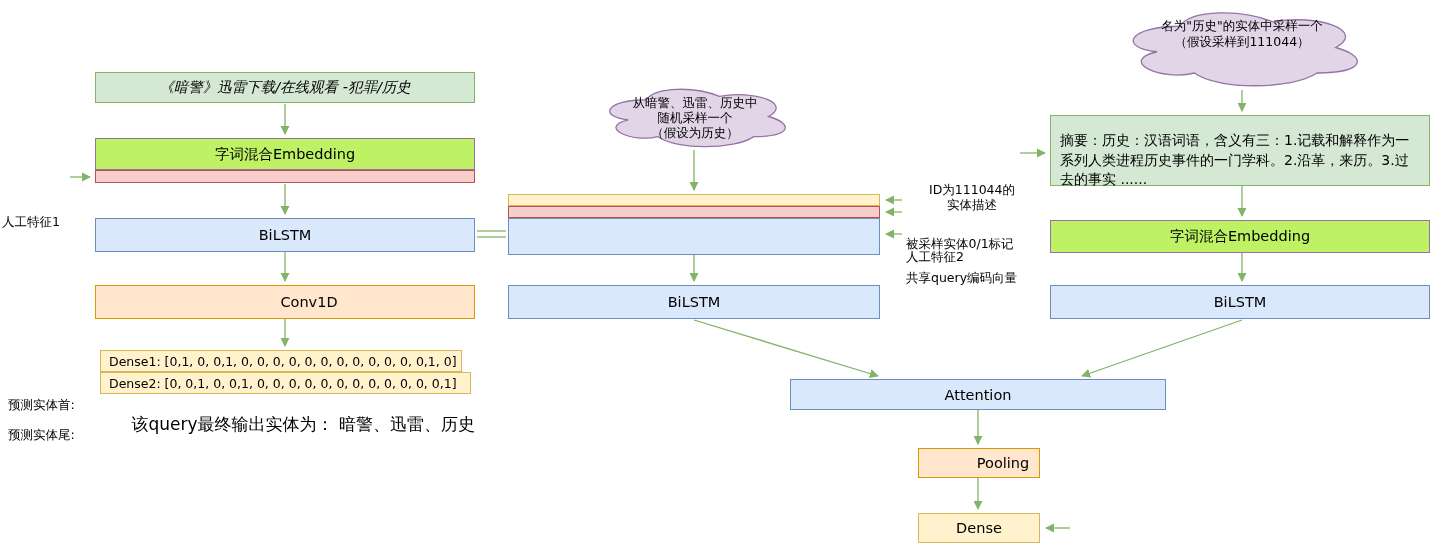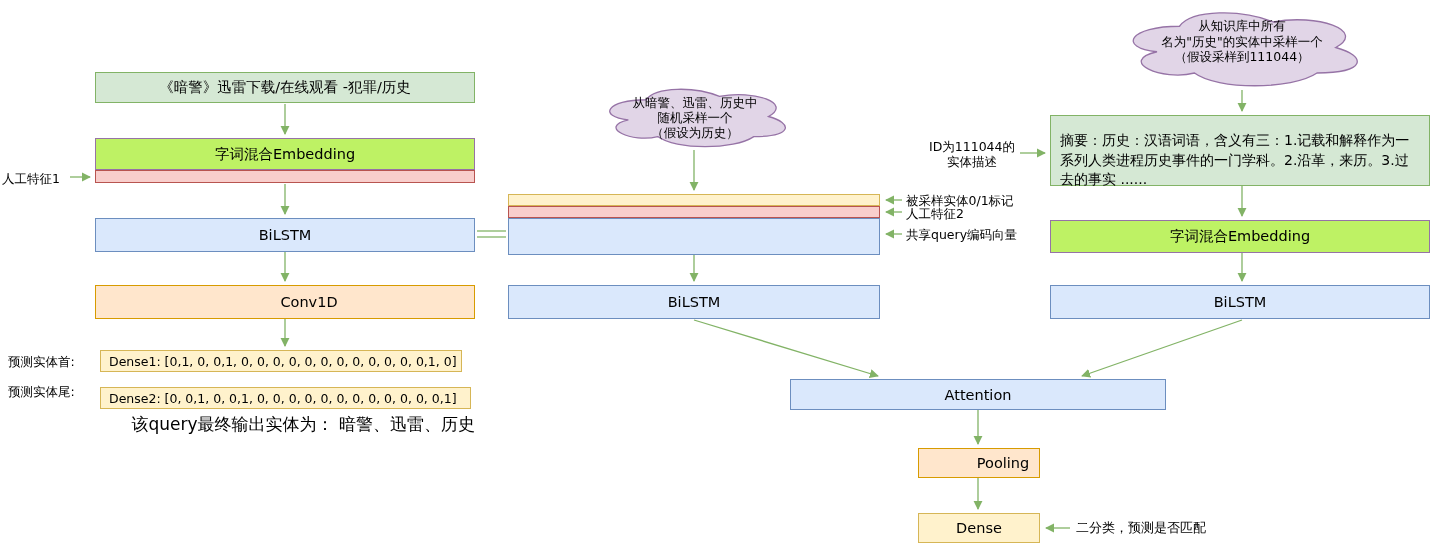--- a/index.html
+++ b/index.html
@@ -12,21 +12,21 @@
   .green  { background:#d5e8d4; border-color:#82b366; }
   .purple { background:#bef264; border-color:#9673a6;text-align:right; }
   .blue   { background:#dae8fc; border-color:#6c8ebf; }
   .orange { background:#ffe6cc; border-color:#d79b00;padding-left:48px; }
   .yellow { background:#fff2cc; border-color:#d6b656; }
   .pink   { background:#f8cecc; border-color:#b85450; }
 
   .densebox { justify-content:flex-start; padding-left:8px; font-size:12.5px; text-align:left; }
   .summary  { display:block; text-align:left; padding:15px 9px; font-size:14px; line-height:19.5px; }
 
-  .label { position:absolute; font-size:12.5px; color:#000; line-height:15px; }
+  .label { position:absolute; font-size:12.5px; color:#000; line-height:15px;margin-top:43px; }
   .pre   { white-space:pre-line; text-align:center; }
   .red   { color:#000000; }
 
   .cloud-svg  { position:absolute; overflow:visible; }
   .cloud-text { position:absolute; text-align:center; font-size:12.5px; line-height:15px; }
 
   #arrow-layer { position:absolute; left:0; top:0; width:1434px; height:557px; pointer-events:none; }
   #arrow-layer line { stroke:#82b366; stroke-width:1.3; }
 
   .output-line { position:absolute; left:95px; top:413px; width:380px; text-align:right;
@@ -59,21 +59,21 @@
     <line x1="1020" y1="153" x2="1045" y2="153" marker-end="url(#arr)"></line>
     <line x1="1242" y1="186" x2="1242" y2="216" marker-end="url(#arr)"></line>
     <line x1="1242" y1="253" x2="1242" y2="281" marker-end="url(#arr)"></line>
     <line x1="694" y1="320" x2="878" y2="376" marker-end="url(#arr)"></line>
     <line x1="1242" y1="320" x2="1082" y2="376" marker-end="url(#arr)"></line>
     <line x1="978" y1="410" x2="978" y2="444" marker-end="url(#arr)"></line>
     <line x1="978" y1="478" x2="978" y2="509" marker-end="url(#arr)"></line>
     <line x1="1070" y1="528" x2="1046" y2="528" marker-end="url(#arr)"></line>
   </svg>
 
-  <div class="box green" style="left:95px; top:72px; width:380px; height:31px;">《暗警》迅雷下载/在线观看 -犯罪/历史</div>
+  <div class="box green" style="left:95px; top:72px; width:380px; height:31px;font-style:italic;">《暗警》迅雷下载/在线观看 -犯罪/历史</div>
 
   <div class="box purple" style="left:95px; top:138px; width:380px; height:32px;">字词混合Embedding</div>
   <div class="box pink" style="left:95px; top:170px; width:380px; height:13px;"></div>
   <div class="label" style="left:2px; top:171px;">人工特征1</div>
 
   <div class="box blue" style="left:95px; top:218px; width:380px; height:34px;">BiLSTM</div>
 
   <div class="box orange" style="left:95px; top:285px; width:380px; height:34px;">Conv1D</div>
 
   <div class="label" style="left:8px; top:354px;">预测实体首:</div>
@@ -81,21 +81,21 @@
       <span>Dense1: [0, </span>
       <span class="red">1</span>
       <span>, 0, 0, </span>
       <span class="red">1</span>
       <span>, 0, 0, 0, 0, 0, 0, 0, 0, 0, 0, 0, 0, </span>
       <span class="red">1</span>
       <span>, 0]</span>
     </div>
 
   <div class="label" style="left:8px; top:384px;">预测实体尾:</div>
-  <div class="box yellow densebox" style="left:100px; top:372px; width:371px; height:22px;margin-top:15px;">
+  <div class="box yellow densebox" style="left:100px; top:372px; width:371px; height:22px;">
       <span>Dense2: [0, 0, </span>
       <span class="red">1</span>
       <span>, 0, 0, </span>
       <span class="red">1</span>
       <span>, 0, 0, 0, 0, 0, 0, 0, 0, 0, 0, 0, 0, </span>
       <span class="red">1</span>
       <span>]</span>
     </div>
 
   <div class="output-line"><span>该query最终输出实体为： </span><span class="red">暗警、迅雷、历史</span></div>
@@ -116,21 +116,20 @@
   <div class="label" style="left:906px; top:193px;">被采样实体0/1标记</div>
   <div class="label" style="left:906px; top:206px;">人工特征2</div>
   <div class="label" style="left:906px; top:227px;">共享query编码向量</div>
 
   <div class="box blue" style="left:508px; top:285px; width:372px; height:34px;">BiLSTM</div>
 
   <svg class="cloud-svg" style="left:1117px; top:5px; width:250px; height:85px;" viewBox="0 0 200 100" preserveAspectRatio="none">
     <path d="M 50 25 C 10 25 0 50 32 55 C 0 66 36 90 62 80 C 80 100 140 100 160 80 C 200 80 200 60 175 50 C 200 30 160 10 125 20 C 100 5 60 5 50 25 Z" fill="#e1d5e7" stroke="#9673a6" stroke-width="1.3" vector-effect="non-scaling-stroke"></path>
   </svg>
   <div class="cloud-text" style="left:1117px; top:18px; width:250px; line-height:15.5px;">
-    <div><span>从知识库中所有</span></div>
     <div><span>名为"</span><span class="red">历史</span><span>"的实体中采样一个</span></div>
     <div><span>（假设采样到</span><span class="red">111044</span><span>）</span></div>
   </div>
 
   <div class="label pre" style="left:924px; top:139px; width:96px;">ID为111044的
 实体描述</div>
   <div class="box green summary" style="left:1050px; top:115px; width:380px; height:71px;">摘要：历史：汉语词语，含义有三：1.记载和解释作为一系列人类进程历史事件的一门学科。2.沿革，来历。3.过去的事实 ......</div>
 
   <div class="box purple" style="left:1050px; top:220px; width:380px; height:33px;">字词混合Embedding</div>
 

